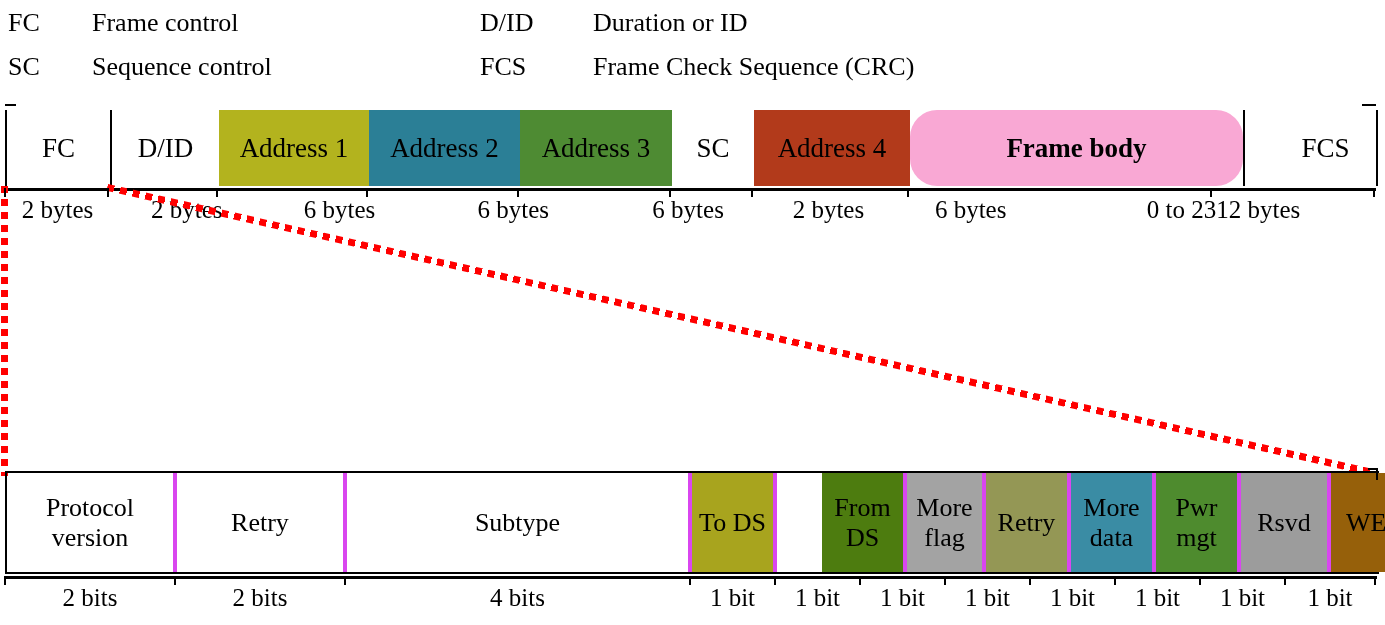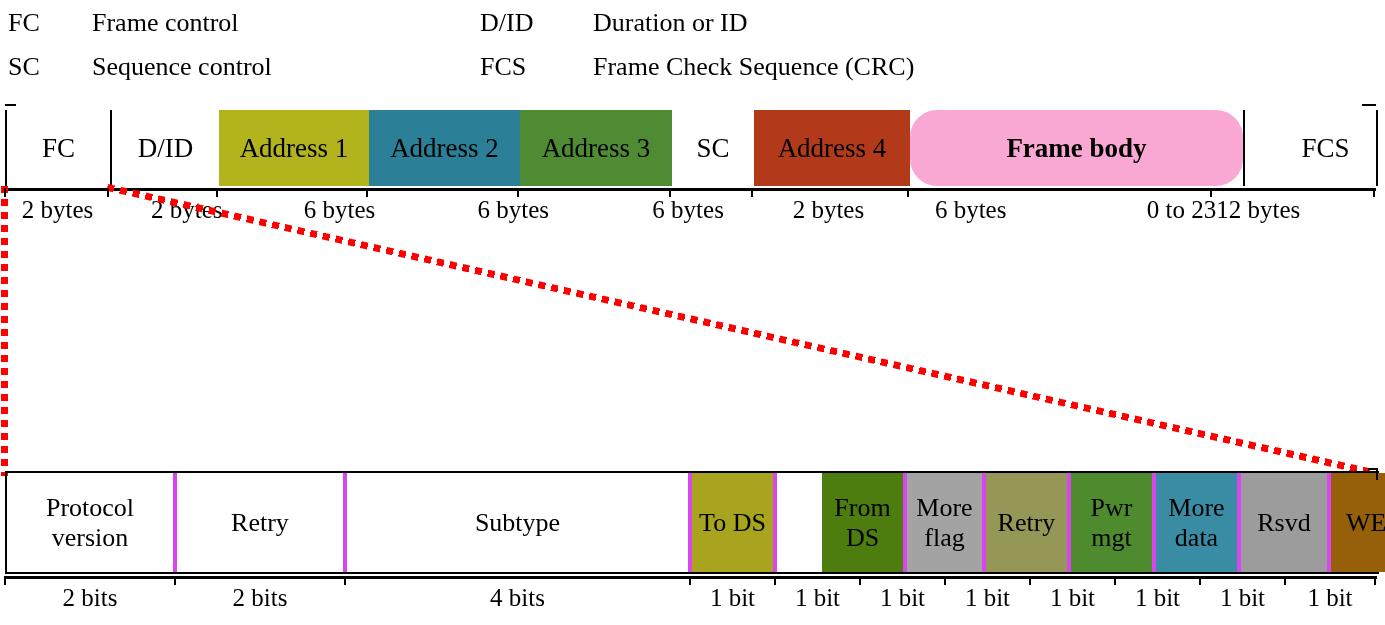--- a/index.html
+++ b/index.html
@@ -103,22 +103,22 @@
   <div class="dotted-d" style="left:108px;top:184px;width:1298px;transform:rotate(12.7deg);"></div>
 
   <div id="fc-row" class="frame-row" style="left:5px;top:471px;width:1370px;height:99px;">
       <div class="cell" style="width: 170px;">Protocol version</div>
       <div class="cell" style="width: 170px;">Retry</div>
       <div class="cell" style="width: 345px;">Subtype</div>
       <div class="cell" style="width: 85px; background: rgb(168, 164, 30);">To DS</div>
       <div class="cell" style="width: 85px; background: #4d7c0f; margin-left: 45px;">From DS</div>
       <div class="cell" style="width: 79px; background: rgb(163, 163, 163);">More flag</div>
       <div class="cell" style="width: 85px; background: rgb(148, 151, 85);">Retry</div>
+      <div class="cell" style="width: 85px; background: rgb(58, 140, 164);">More data</div>
       <div class="cell" style="width: 85px; background: rgb(78, 139, 46);">Pwr mgt</div>
-      <div class="cell" style="width: 85px; background: rgb(58, 140, 164);">More data</div>
       <div class="cell" style="width: 90px; background: rgb(156, 156, 156);">Rsvd</div>
       <div class="cell" style="width: 85px; background: rgb(150, 96, 10);">WEP</div>
     </div>
   <div class="stub" style="left:1368px;top:468px;width:10px;height:2px;"></div>
   <div class="stub" style="left:1376px;top:468px;width:2px;height:12px;"></div>
   <div class="scale-line" style="left:5px;top:576px;width:1372px;"></div>
   <div id="fc-ticks"></div>
   <div id="fc-sizes" class="sizes-row" style="left:5px;top:584px;width:1370px;">
       <div class="size-label" style="width: 170px;">2 bits</div>
       <div class="size-label" style="width: 170px;">2 bits</div>

